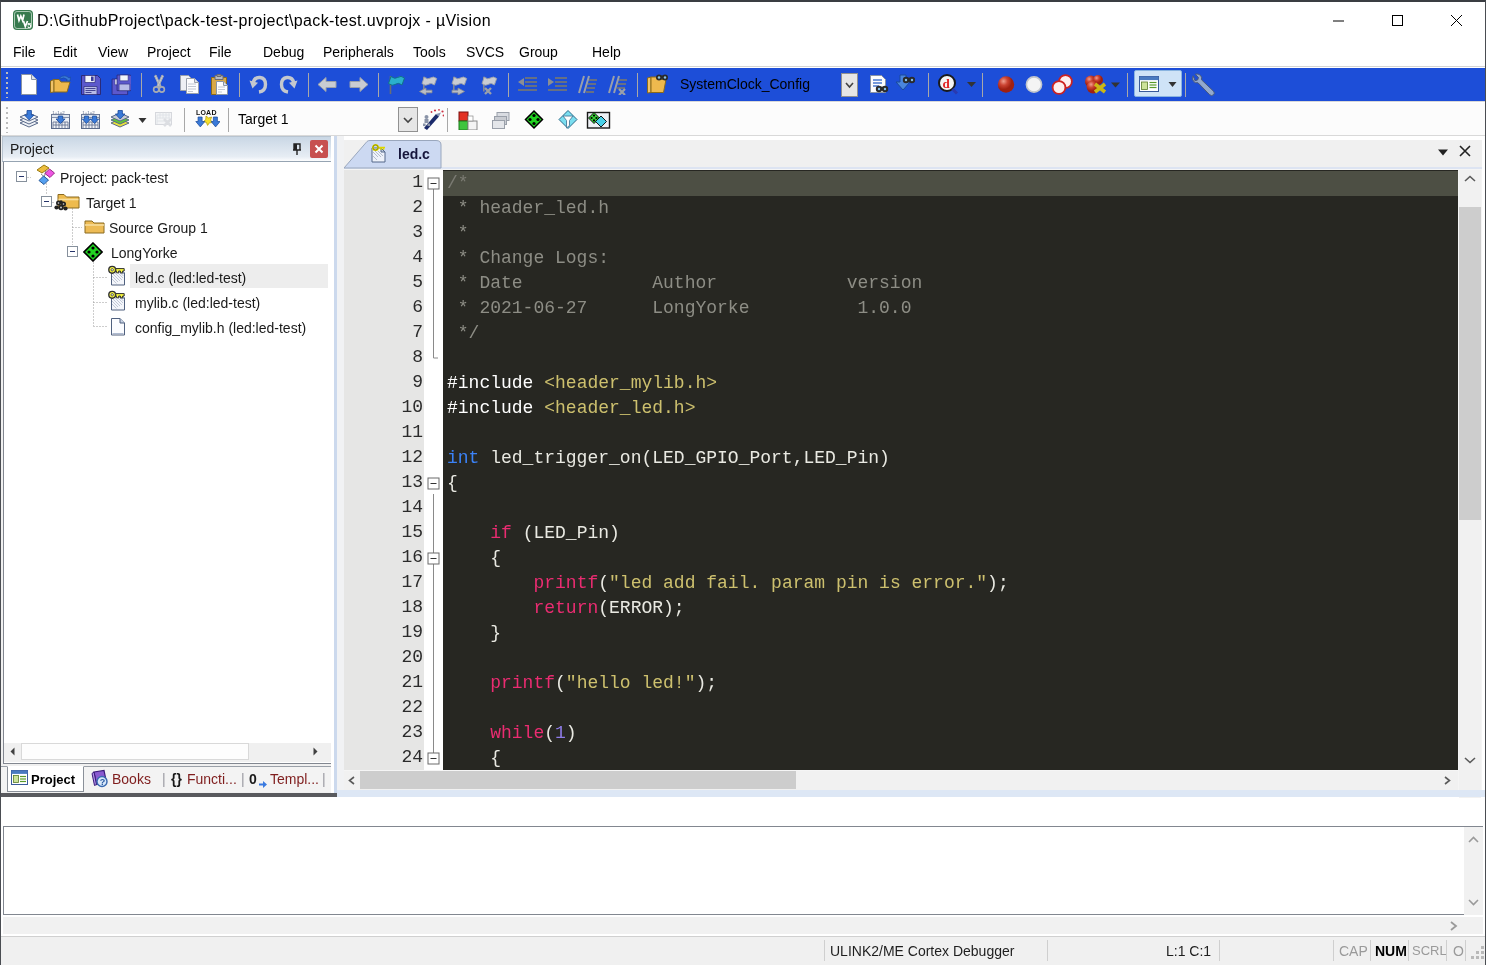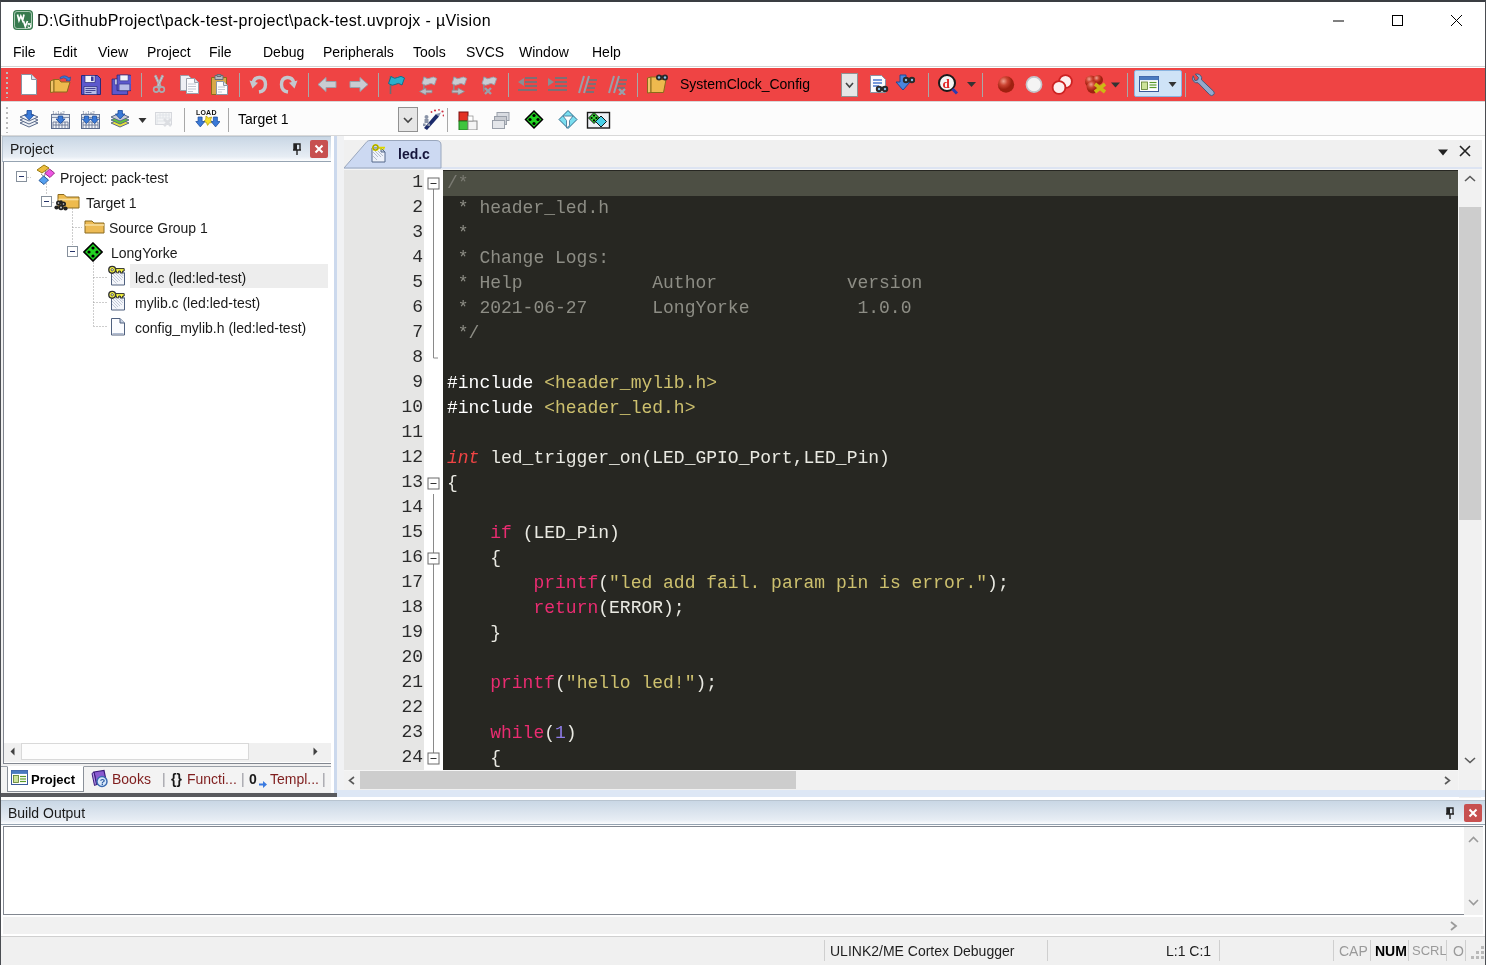--- a/index.html
+++ b/index.html
@@ -8,21 +8,21 @@
   .abs { position:absolute; }
   #frame { position:absolute; left:0; top:0; width:1486px; height:965px; border:1px solid #4a4d52; border-top:2px solid #3a3d42; }
   
   #titlebar { left:1px; top:2px; width:1484px; height:36px; background:#fff; }
   #titletext { left:36px; top:10px; font-size:16px; letter-spacing:0.35px; color:#000; }
   .wbtn { position:absolute; top:12px; }
   
   #menubar { left:1px; top:38px; width:1484px; height:29px; background:#fff; border-bottom:1px solid #d4d4d4; }
   .mi { position:absolute; top:6px; font-size:14px; color:#000; }
   
-  #tb1 { left:1px; top:68px; width:1484px; height:34px; background:#ef4444; border-bottom:1px solid #d9d9d9; }
+  #tb1 { left:1px; top:68px; width:1484px; height:34px; background:#1d4ed8; border-bottom:1px solid #d9d9d9; }
   #tb2 { left:1px; top:103px; width:1484px; height:33px; background:#fcfcfc; border-bottom:1px solid #d9d9d9; }
   .tsep { position:absolute; width:1px; height:24px; top:5px; background:#a8a8a8; }
   .icon { position:absolute; width:22px; height:22px; top:5px; }
   .grip { position:absolute; left:5px; top:4px; width:3px; height:26px;
           background-image:repeating-linear-gradient(#bbb 0 2px, transparent 2px 5px); width:2px;}
   
   #projpanel { left:1px; top:136px; width:332px; height:661px; background:#f0f0f0; }
   #projhdr { left:1px; top:0px; width:330px; height:26px;
              background:linear-gradient(#c9d7e5,#e7edf4 82%,#fcfdfe); border:1px solid #b8c4d0; border-bottom:1px solid #96a4b2;}
   #projtree { left:2px; top:26px; width:329px; height:602px; background:#ffffff; border:1px solid #828790; border-top:none; }
@@ -38,21 +38,21 @@
   #editor { left:344px; top:140px; width:1138px; height:657px; background:#f5f5f5; }
   #tabbar { left:0; top:0; width:1138px; height:29px; background:#f0f0f0; }
   #tab1text { position:absolute; left:54px; top:6px; font-size:14px; font-weight:bold; color:#16163c; }
   #gutter { left:0; top:30px; width:80px; height:600px; background:#e6e6e5; color:#2b2b2b;
             font-family:"Liberation Mono",monospace; font-size:18px; line-height:25px; text-align:right; white-space:pre; }
   #foldcol { left:80px; top:30px; width:19px; height:600px; background:#ffffff; }
   #codearea { left:99px; top:30px; width:1015px; height:600px; background:#272722; overflow:hidden; }
   #code { position:absolute; left:4px; top:1px; font-family:"Liberation Mono",monospace;
           font-size:18px; line-height:25px; color:#e9e9e2; white-space:pre; }
   .cm { color:#8d8d85; } .cmh { color:#7b7b73; } .kw { color:#ea2c71; } .gr { color:#ffffff; }
-  .st { color:#cdc06e; } .nu { color:#8f7ce8; } .ty { color:#ef4444; font-style:italic; }
+  .st { color:#cdc06e; } .nu { color:#8f7ce8; } .ty { color:#3b82f6; }
   #curline { position:absolute; left:0; top:1px; width:1015px; height:25px; background:#4d4f44; }
   #vscroll { left:1115px; top:30px; width:22px; height:628px; background:#f1f1f1; }
   #hscroll { left:0; top:631px; width:1114px; height:19px; background:#f1f1f1; }
   
   #buildout { left:1px; top:797px; width:1484px; height:139px; }
   #bohdr { position:absolute; left:0; top:3px; width:1484px; height:25px;
            background:linear-gradient(#c9d7e5,#e7edf4 82%,#fcfdfe); border-top:1px solid #b8c4d0; border-bottom:1px solid #96a4b2; }
   #bocontent { position:absolute; left:2px; top:29px; width:1480px; height:89px; background:#fff; border:1px solid #828790; }
   
   #statusbar { left:1px; top:936px; width:1484px; height:43px; background:#f0f0f0; border-top:1px solid #d0d0d0; font-size:14px; color:#1e1e1e;}
@@ -115,21 +115,21 @@
 <div class="abs" id="menubar">
   <span class="mi" style="left:12px">File</span>
   <span class="mi" style="left:52px">Edit</span>
   <span class="mi" style="left:97px">View</span>
   <span class="mi" style="left:146px">Project</span>
   <span class="mi" style="left:208px">File</span>
   <span class="mi" style="left:262px">Debug</span>
   <span class="mi" style="left:322px">Peripherals</span>
   <span class="mi" style="left:412px">Tools</span>
   <span class="mi" style="left:465px">SVCS</span>
-  <span class="mi" style="left:518px">Window</span>
+  <span class="mi" style="left:518px">Group</span>
   <span class="mi" style="left:591px">Help</span>
 </div>
 
 <div class="abs" id="tb1">
   <div class="grip"></div>
   <svg class="icon" style="left:17px">
       <g transform="translate(3,1)">
         <path d="M0.5 0.5 h10 l5 5 v15 h-15 z" fill="#fff" stroke="#8a94a4"></path>
         <path d="M10.5 0.5 v5 h5" fill="#dde4ee" stroke="#8a94a4"></path>
       </g>
@@ -682,21 +682,21 @@
           <path d="M6.5 588.5 h6"></path>
       </g>
     </svg>
   </div>
   <div class="abs" id="codearea">
       <div id="curline"></div>
       <pre id="code"><span class="cmh">/*</span>
 <span class="cm"> * header_led.h</span>
 <span class="cm"> *</span>
 <span class="cm"> * Change Logs:</span>
-<span class="cm"> * Help            Author            version</span>
+<span class="cm"> * Date            Author            version</span>
 <span class="cm"> * 2021-06-27      LongYorke          1.0.0</span>
 <span class="cm"> */</span>
 
 <span class="gr">#include</span> <span class="st">&lt;header_mylib.h&gt;</span>
 <span class="gr">#include</span> <span class="st">&lt;header_led.h&gt;</span>
 
 <span class="ty">int</span> led_trigger_on(LED_GPIO_Port,LED_Pin)
 {
 
     <span class="kw">if</span> (LED_Pin)
@@ -728,30 +728,20 @@
         <path d="M3 2 L7.5 5.5 L3 9" fill="none" stroke="#5a5a5a" stroke-width="1.6"></path>
       </svg>
   </div>
   <div class="abs" style="left:0px;top:650px;width:1138px;height:7px;background:#dde7f5;"></div>
 </div>
 
 <div class="abs" style="left:1px;top:793px;width:336px;height:4px;background:#595a5e;"></div>
 <div class="abs" style="left:337px;top:790px;width:1148px;height:7px;background:#dde7f5;"></div>
 
 <div class="abs" id="buildout">
-  <div id="bohdr">
-      <span style="position:absolute;left:7px;top:4px;font-size:14px;color:#1a1a1a;">Build Output</span>
-    <svg class="abs" style="left:1443px;top:6px" width="12" height="14" viewBox="0 0 12 14">
-        <path d="M3 1 h6 v6 h-6 z M2 7 h8 M6 7 v5" stroke="#222" stroke-width="1.4" fill="none"></path>
-        <path d="M3 1 h3 v6 h-3 z" fill="#222"></path>
-      </svg>
-    <div class="abs" style="left:1463px;top:3px;width:18px;height:18px;background:#c75050;border-radius:2px"><svg width="18" height="18" viewBox="0 0 18 18">
-          <path d="M5.5 5.5 L12.5 12.5 M12.5 5.5 L5.5 12.5" stroke="#fff" stroke-width="2"></path>
-        </svg></div>
-  </div>
   <div id="bocontent"></div>
   <div class="abs" style="left:1463px;top:30px;width:19px;height:88px;background:#f1f1f1;">
     <svg class="abs" style="left:2px;top:8px" width="15" height="10" viewBox="0 0 15 10">
         <path d="M3 7 L7.5 2.5 L12 7" fill="none" stroke="#9a9a9a" stroke-width="1.6"></path>
       </svg>
     <svg class="abs" style="left:2px;top:70px" width="15" height="10" viewBox="0 0 15 10">
         <path d="M3 3 L7.5 7.5 L12 3" fill="none" stroke="#9a9a9a" stroke-width="1.6"></path>
       </svg>
   </div>
   <div class="abs" style="left:2px;top:120px;width:1480px;height:17px;background:#f1f1f1;">

